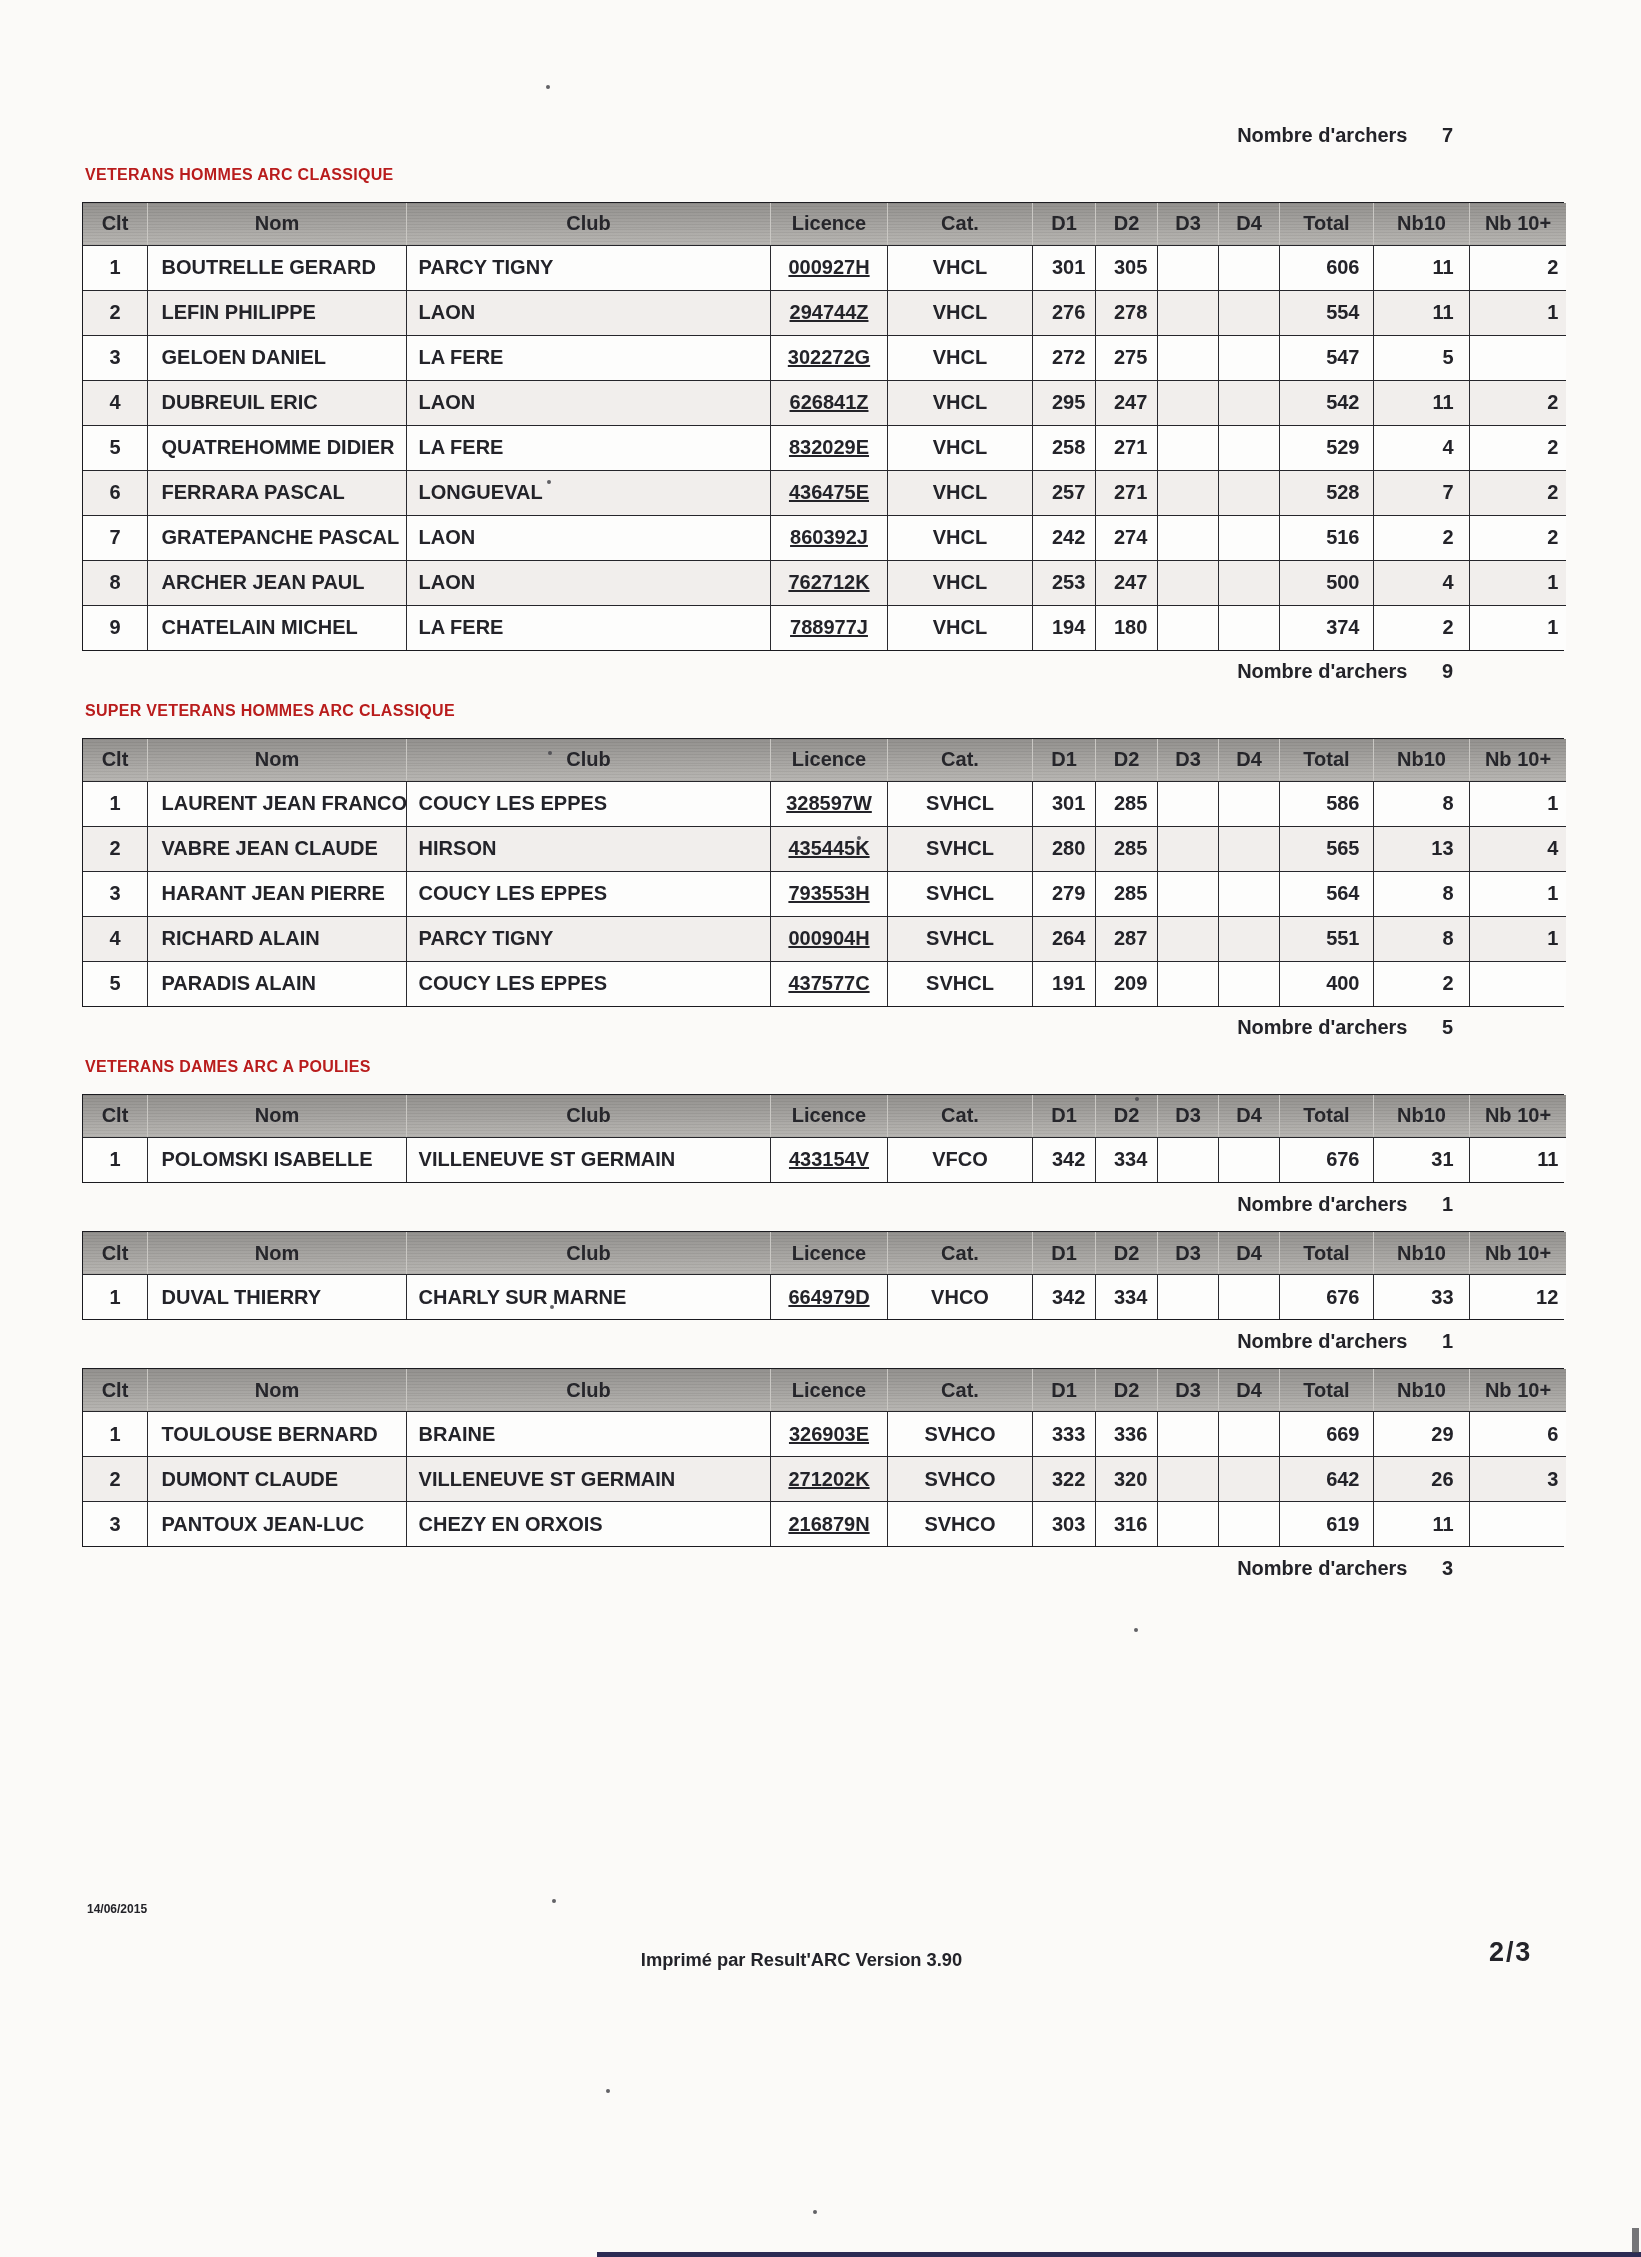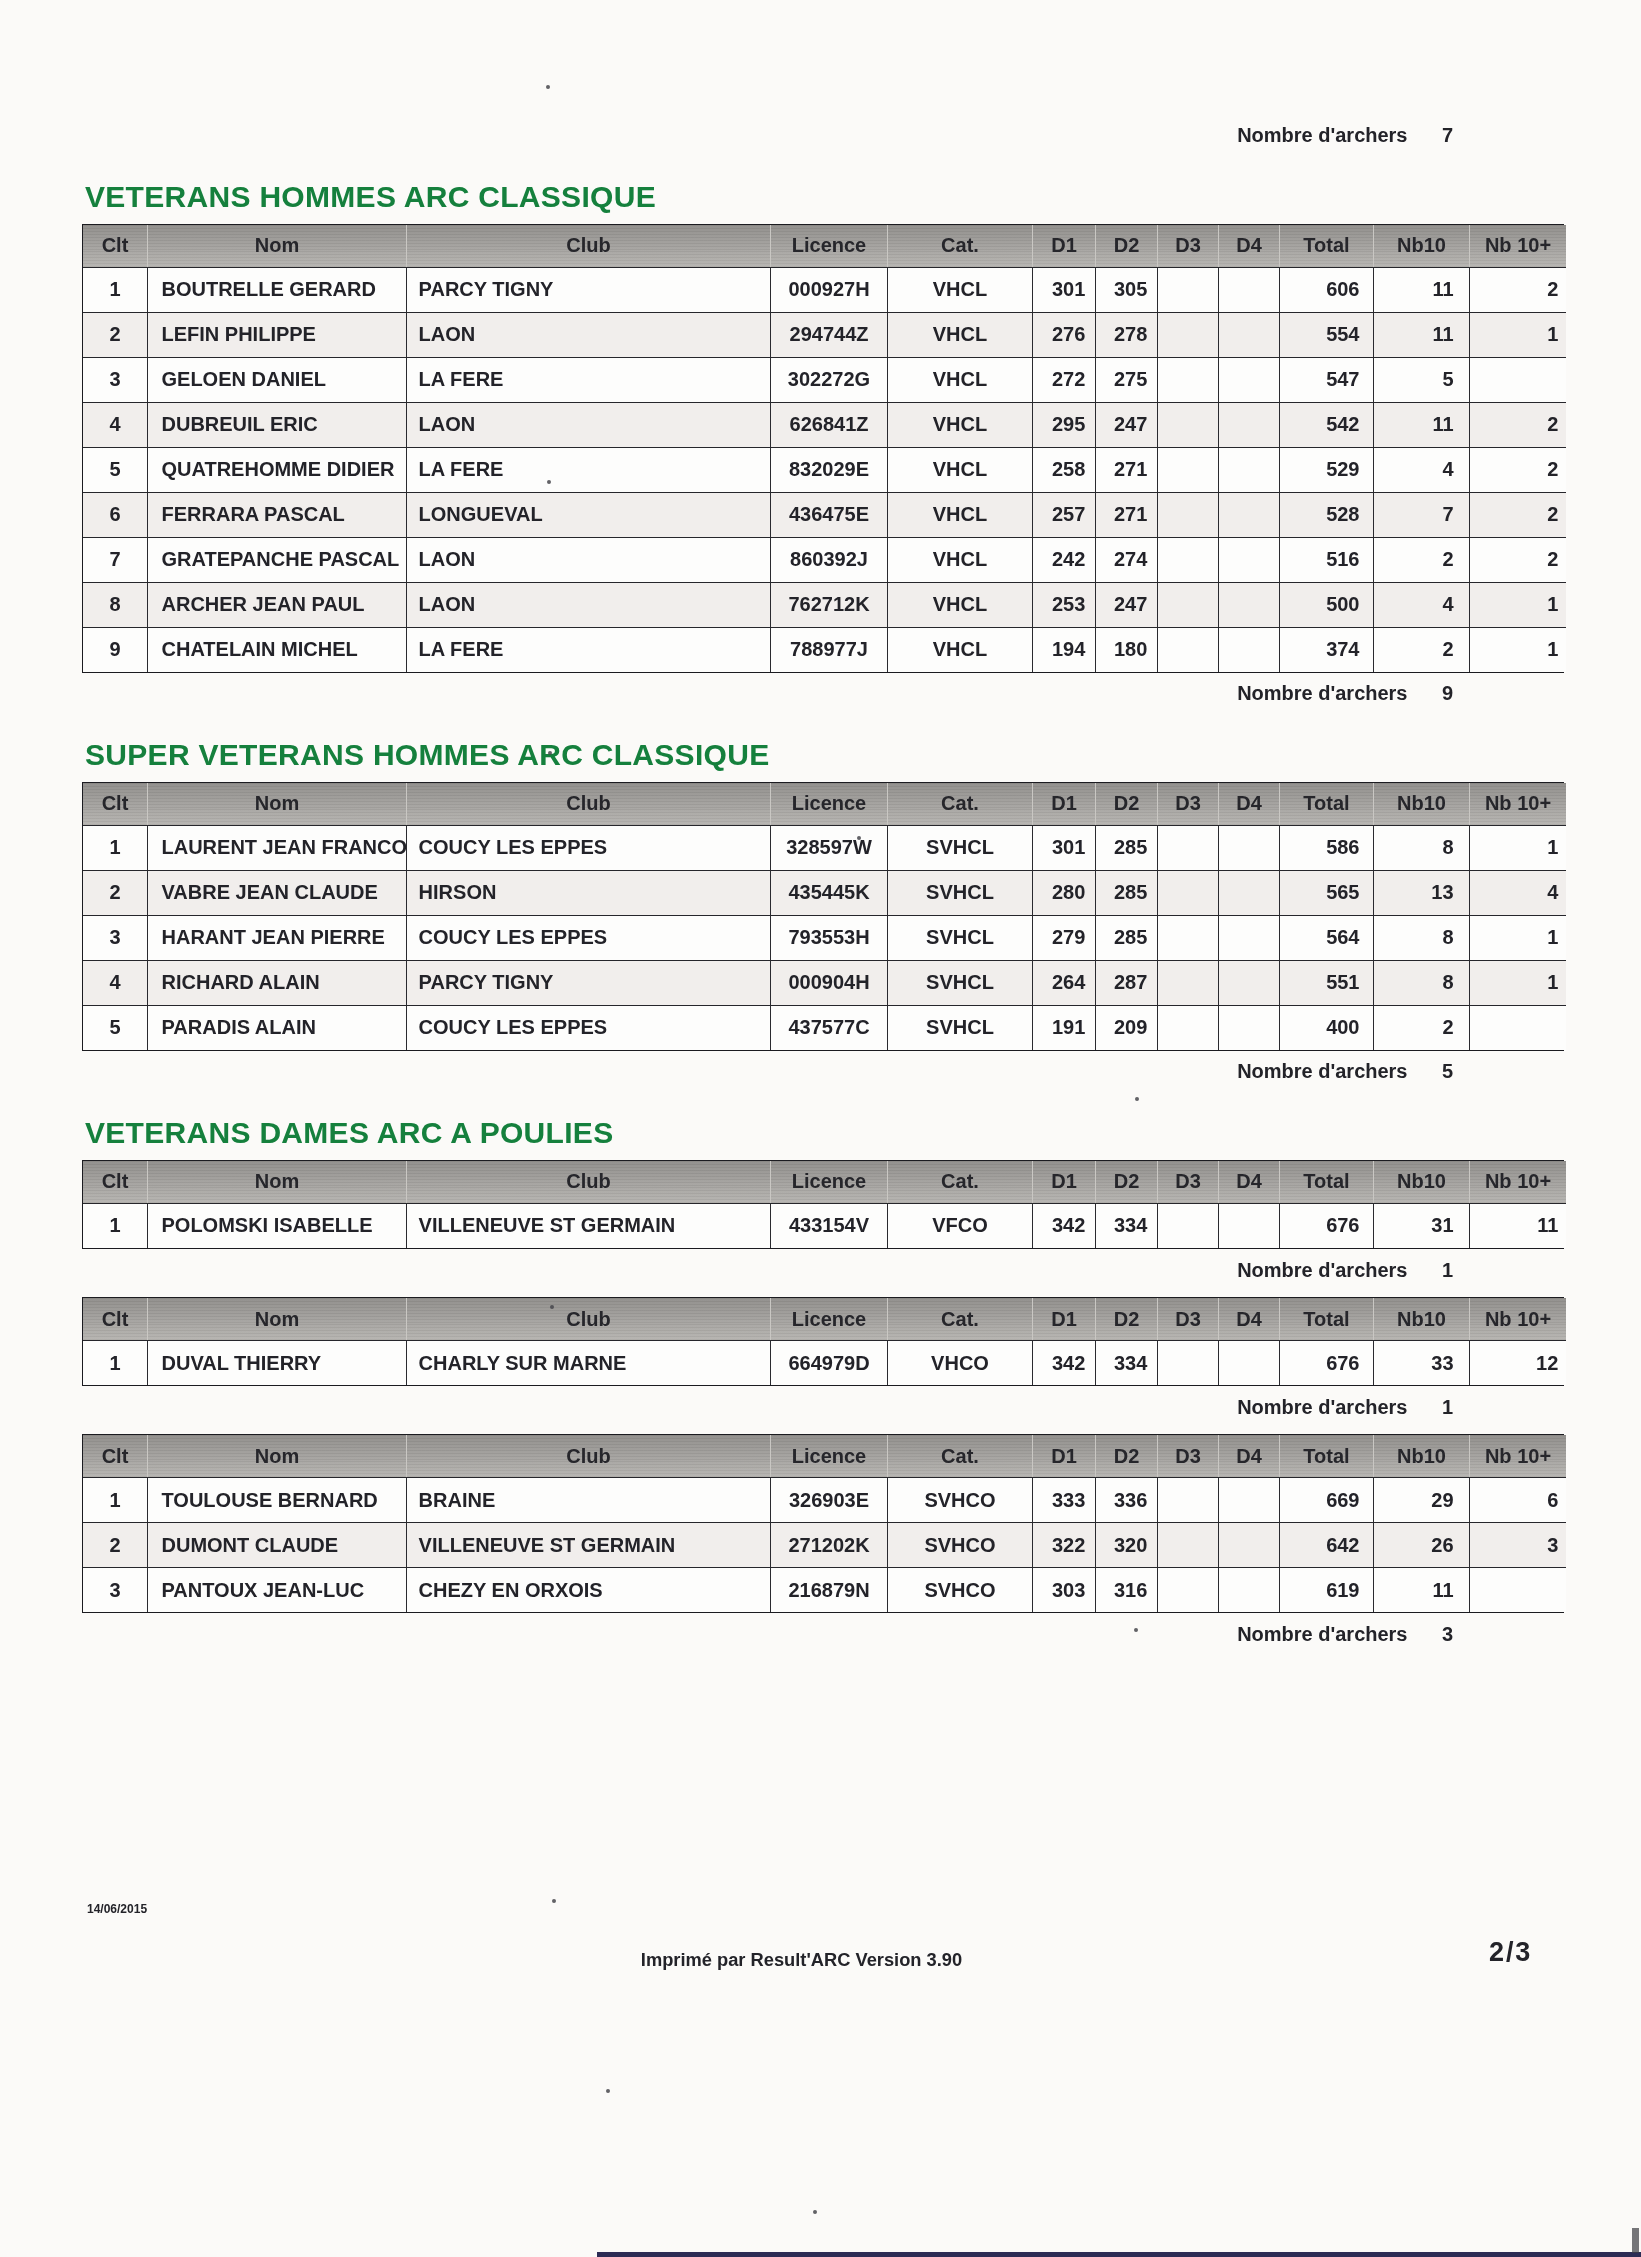--- a/index.html
+++ b/index.html
@@ -13,22 +13,22 @@
   .page{position:absolute;inset:0;}
   
   .count-line{
     display:flex;justify-content:flex-end;align-items:baseline;
     gap:32px;margin:9.7px 188px 0 0;font-size:20px;height:25px;
   }
   .count-line .cl-value{min-width:13.5px;text-align:right;}
   .top-line{margin-top:124px;}
   
   .section-title{
-    margin:34px 0 0 85px;font-size:30px;letter-spacing:0.3px;
-    color:#15803d;height:27px;line-height:27px;
+    margin:12px 0 0 85px;font-size:16px;letter-spacing:0.3px;
+    color:#b91c1c;height:27px;line-height:27px;
   }
   
   .rtable{
     display:grid;
     grid-template-columns:65px 259px 364px 117px 145px 63px 62px 61px 61px 94px 96px 96px;
     width:1480px;margin:13.5px 0 0 82px;
     border:1.9px solid #1b1b20;background:#86efac;
     box-sizing:content-box;
   }
   .cell{
@@ -47,21 +47,21 @@
   .td{
     height:45px;background:#fdfdfc;
     border-top:1.9px solid #26262b;border-right:1.9px solid #2a2a2f;
   }
   .td.last{border-right:none;}
   .td.alt{background:#f1eeec;}
   
   .td.c0{justify-content:center;}
   .td.c1{justify-content:flex-start;padding-left:13.5px;}
   .td.c2{justify-content:flex-start;padding-left:11.6px;}
-  .td.c3{justify-content:center;}
+  .td.c3{justify-content:center;text-decoration:underline;}
   .td.c4{justify-content:center;}
   .td.c5,.td.c6,.td.c7,.td.c8{justify-content:flex-end;padding-right:9.7px;}
   .td.c9{justify-content:flex-end;padding-right:13.5px;}
   .td.c10{justify-content:flex-end;padding-right:15.4px;}
   .td.c11{justify-content:flex-end;padding-right:7.7px;}
   
   .footer-date{position:absolute;left:87px;top:1902px;font-size:12px;}
   .footer-center{position:absolute;left:0;width:1603px;top:1949px;text-align:center;font-size:18.3px;}
   .footer-page{position:absolute;left:1489px;top:1937px;font-size:27px;letter-spacing:1.9px;}
   

